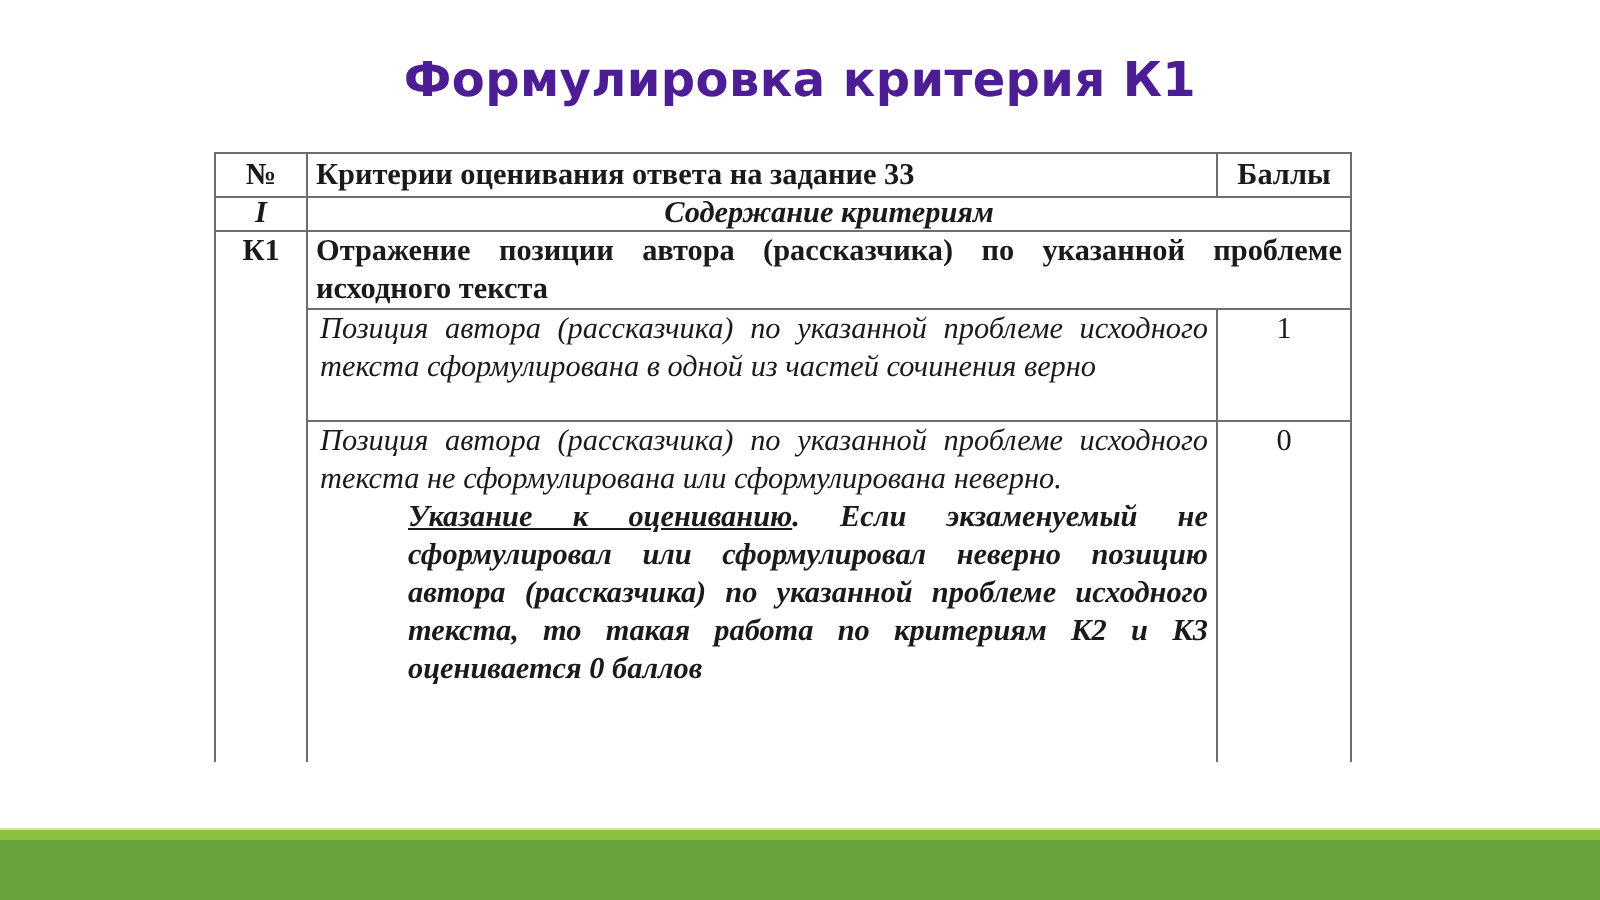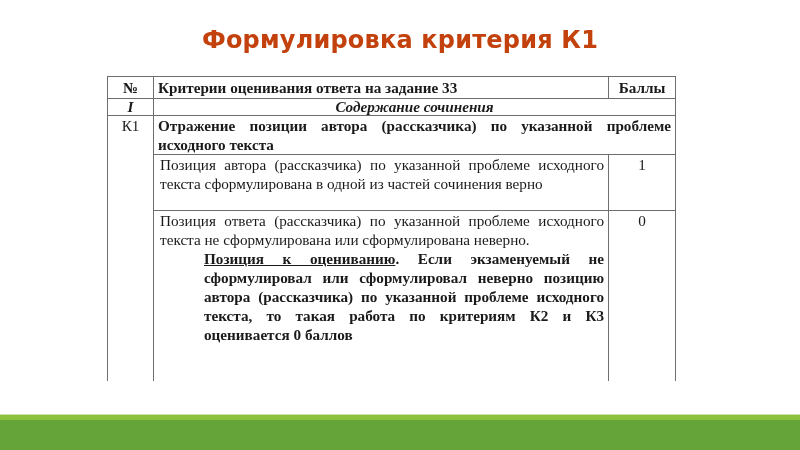--- a/index.html
+++ b/index.html
@@ -5,51 +5,51 @@
   html, body { margin: 0; padding: 0; }
   body {
     width: 800px; height: 450px; position: relative; overflow: hidden;
     background: #ffffff;
     font-family: "Liberation Serif", serif;
   }
   .title {
     position: absolute; left: 0; top: 26px; width: 800px;
     text-align: center;
     font-family: "DejaVu Sans", sans-serif;
-    font-weight: bold; font-size: 24px; color: #c2410c;
+    font-weight: bold; font-size: 24px; color: #4c1d95;
     letter-spacing: 0.2px;
   }
   .sheet {
     position: absolute; left: 107px; top: 76px; width: 569px; height: 305px;
     overflow: hidden;
   }
   table {
     border-collapse: collapse;
     width: 569px;
     table-layout: fixed;
     font-size: 15.2px;
     color: #1a1a1a;
     line-height: 19px;
   }
   td, th {
     border: 1.5px solid #6e6e6e;
     padding: 0 4px;
     vertical-align: top;
   }
-  .c1 { width: 37px; text-align: center; font-weight: normal; }
+  .c1 { width: 37px; text-align: center; font-weight: bold; }
   .c3 { width: 58px; text-align: center; }
   .hdr td { font-weight: bold; height: 21px; line-height: 21px; }
   .hdr .c3 { font-weight: bold; }
   .sec td { font-weight: bold; font-style: italic; height: 16px; line-height: 16px; }
   .sec .mid { text-align: center; }
   .just { text-align: justify; text-align-last: left; }
   .bold { font-weight: bold; margin-left: 44px; }
   .k1row .c1 { border-bottom: none; }
   .sub .c1 { border-top: none; border-bottom: none; }
-  .sub td.txt { padding-left: 6px; }
+  .sub td.txt { padding-left: 6px; font-style: italic; }
   .lastrow td { height: 170px; }
   .u { text-decoration: underline; }
   .footer-light {
     position: absolute; left: 0; top: 415px; width: 800px; height: 5px;
     background: #8cc13f;
   }
   .footer-pale {
     position: absolute; left: 0; top: 414px; width: 800px; height: 1px;
     background: #cfe3a8;
   }
@@ -66,36 +66,36 @@
 <div class="sheet">
   <table>
     <tbody>
         <tr class="hdr">
       <td class="c1">№</td>
       <td>Критерии оценивания ответа на задание 33</td>
       <td class="c3">Баллы</td>
     </tr>
     <tr class="sec">
       <td class="c1">I</td>
-      <td class="mid" colspan="2">Содержание сочинения</td>
+      <td class="mid" colspan="2">Содержание критериям</td>
     </tr>
     <tr class="k1row">
       <td class="c1">К1</td>
       <td colspan="2" class="just bold">Отражение позиции автора (рассказчика) по указанной проблеме исходного текста</td>
     </tr>
     <tr class="sub">
       <td class="c1"></td>
       <td class="txt just" style="height:55px;">Позиция автора (рассказчика) по указанной проблеме исходного текста сформулирована в одной из частей сочинения верно</td>
       <td class="c3">1</td>
     </tr>
     <tr class="sub lastrow">
       <td class="c1"></td>
       <td class="txt">
-        <div class="just">Позиция ответа (рассказчика) по указанной проблеме исходного текста не сформулирована или сформулирована неверно.</div>
-        <div class="just bold"><span class="u">Позиция к оцениванию</span><span>. Если экзаменуемый не сформулировал или сформулировал неверно позицию автора (рассказчика) по указанной проблеме исходного текста, то такая работа по критериям К2 и К3 оценивается 0 баллов</span></div>
+        <div class="just">Позиция автора (рассказчика) по указанной проблеме исходного текста не сформулирована или сформулирована неверно.</div>
+        <div class="just bold"><span class="u">Указание к оцениванию</span><span>. Если экзаменуемый не сформулировал или сформулировал неверно позицию автора (рассказчика) по указанной проблеме исходного текста, то такая работа по критериям К2 и К3 оценивается 0 баллов</span></div>
       </td>
       <td class="c3">0</td>
     </tr>
   </tbody>
     </table>
 </div>
 
 <div class="footer-pale"></div>
 <div class="footer-light"></div>
 <div class="footer"></div>

